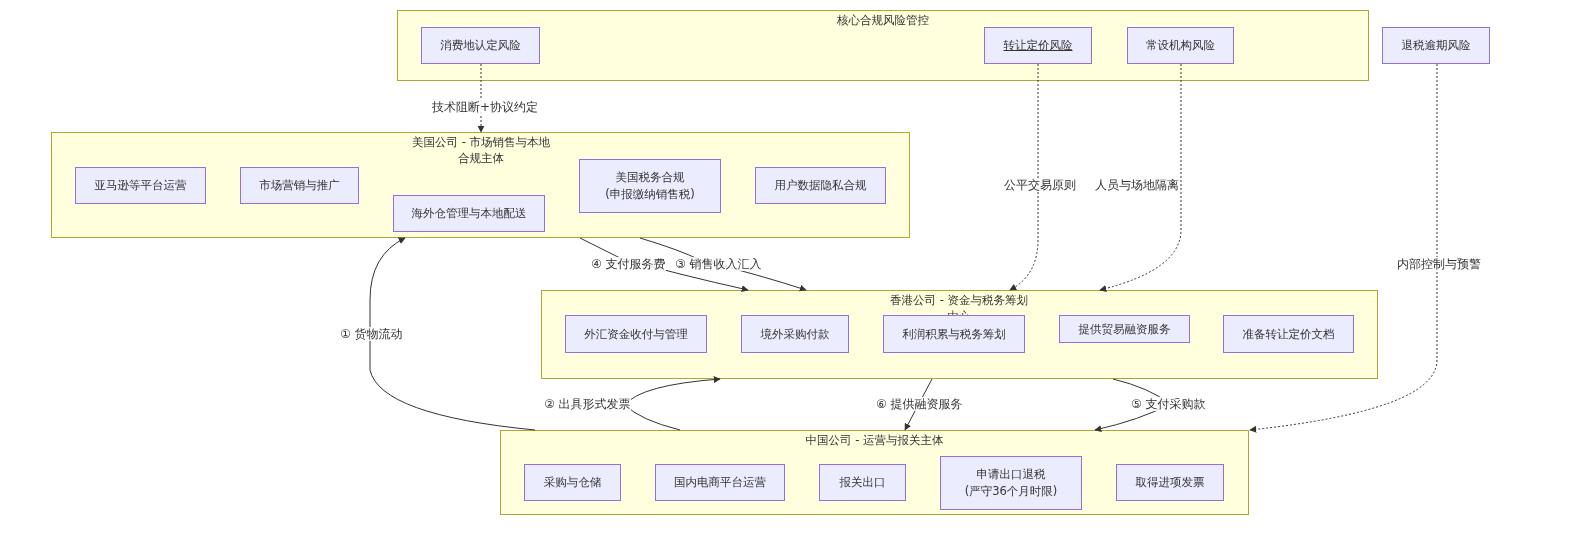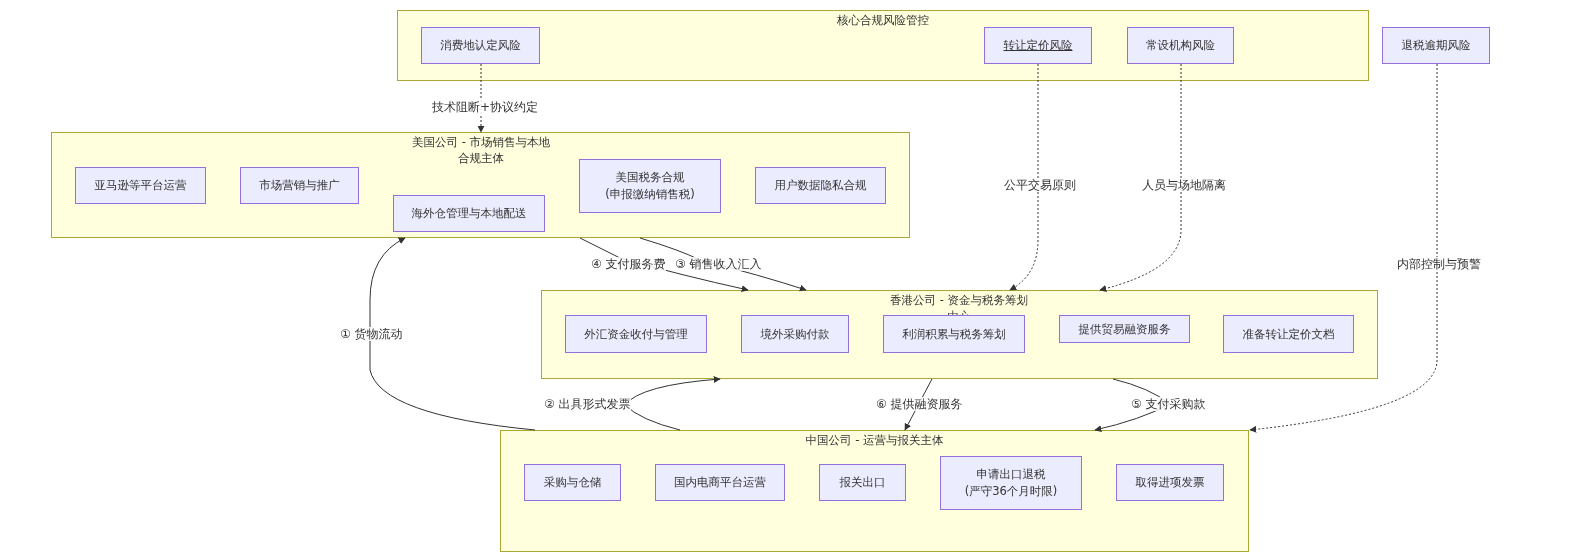--- a/index.html
+++ b/index.html
@@ -21,21 +21,21 @@
   <div class="cluster-title" style="left:0;right:0;top:1px;">核心合规风险管控</div>
 </div>
 <div class="cluster" style="left:51px;top:132px;width:859px;height:106px;">
   <div class="cluster-title" style="left:339px;width:180px;top:1px;white-space:pre-line;">美国公司 - 市场销售与本地
 合规主体</div>
 </div>
 <div class="cluster" style="left:541px;top:290px;width:837px;height:89px;">
   <div class="cluster-title" style="left:327px;width:180px;top:1px;white-space:pre-line;height:28px;overflow:hidden;">香港公司 - 资金与税务筹划
 中心</div>
 </div>
-<div class="cluster" style="left:500px;top:430px;width:749px;height:122px;padding-left:44px;">
+<div class="cluster" style="left:500px;top:430px;width:749px;height:85px;padding-left:44px;">
   <div class="cluster-title" style="left:0;right:0;top:1px;">中国公司 - 运营与报关主体</div>
 </div>
 
 <svg id="edges">
   <defs>
     <marker id="arr" viewBox="0 0 10 10" refX="9" refY="5" markerWidth="7" markerHeight="7" orient="auto">
       <path d="M0,0 L10,5 L0,10 z" fill="#333"></path>
     </marker>
   </defs>
   <path d="M481,64 L481,132" stroke="#333" stroke-width="1" stroke-dasharray="2,2" fill="none" marker-end="url(#arr)"></path>
@@ -70,20 +70,20 @@
 
 <div class="node" style="left:524px;top:464px;width:97px;height:37px;">采购与仓储</div>
 <div class="node" style="left:655px;top:464px;width:130px;height:37px;">国内电商平台运营</div>
 <div class="node" style="left:819px;top:464px;width:87px;height:37px;">报关出口</div>
 <div class="node" style="left:940px;top:456px;width:142px;height:54px;">申请出口退税
 (严守36个月时限)</div>
 <div class="node" style="left:1116px;top:464px;width:108px;height:37px;">取得进项发票</div>
 
 <div class="edge-label" style="left:432px;top:100px;">技术阻断+协议约定</div>
 <div class="edge-label" style="left:1004px;top:178px;">公平交易原则</div>
-<div class="edge-label" style="left:1142px;top:178px;">人员与场地隔离</div>
+<div class="edge-label" style="left:1095px;top:178px;">人员与场地隔离</div>
 <div class="edge-label" style="left:1397px;top:257px;">内部控制与预警</div>
 <div class="edge-label" style="left:340px;top:327px;">① 货物流动</div>
 <div class="edge-label" style="left:544px;top:397px;">② 出具形式发票</div>
 <div class="edge-label" style="left:675px;top:257px;">③ 销售收入汇入</div>
 <div class="edge-label" style="left:591px;top:257px;">④ 支付服务费</div>
 <div class="edge-label" style="left:1131px;top:397px;">⑤ 支付采购款</div>
 <div class="edge-label" style="left:876px;top:397px;">⑥ 提供融资服务</div>
 
 </body></html>

